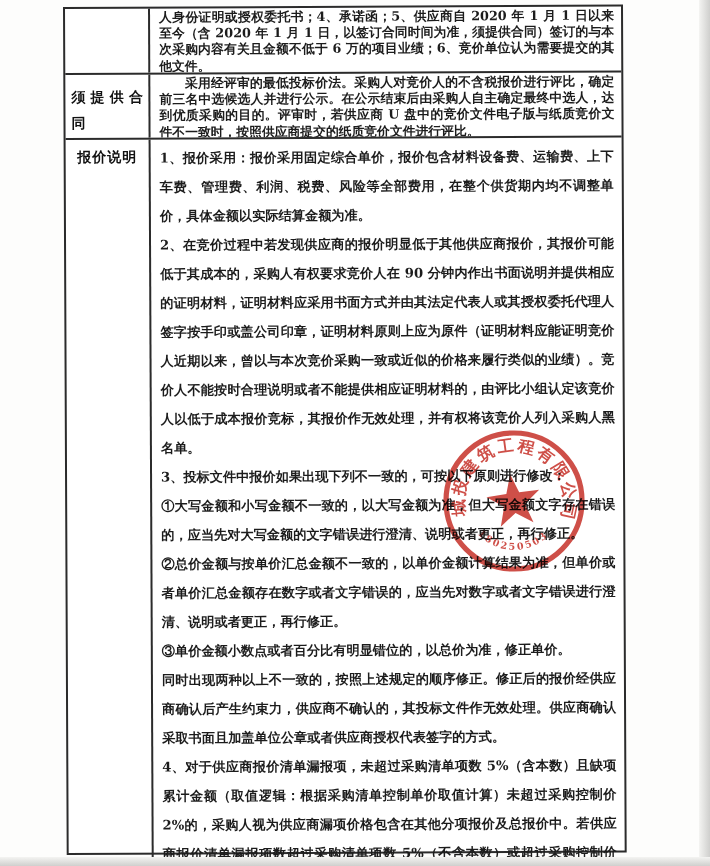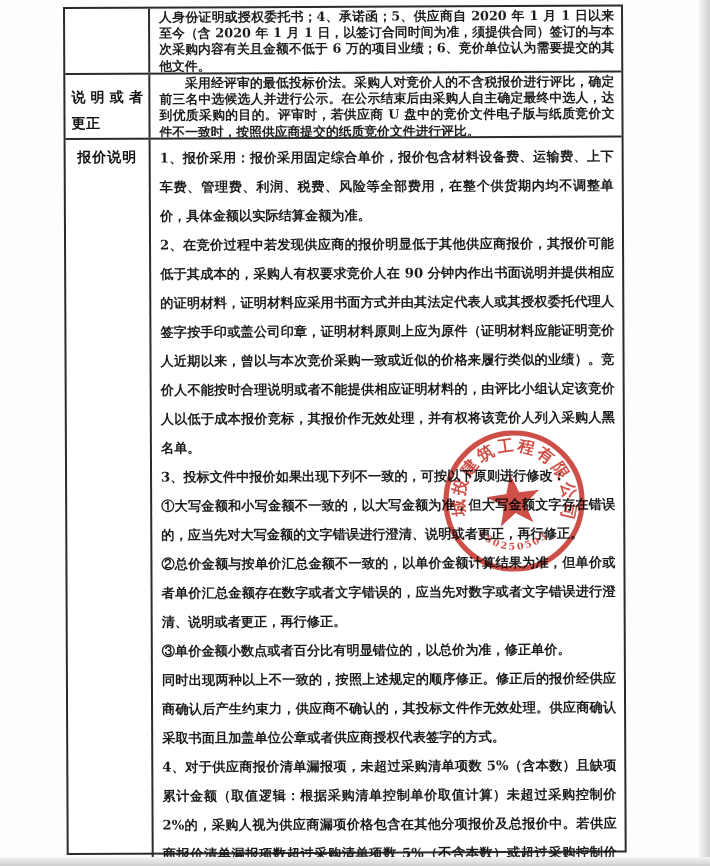--- a/index.html
+++ b/index.html
@@ -70,21 +70,21 @@
 
   <div class="trow row1">
     <div class="cell-head"></div>
     <div class="cell-body">
       <p>人身份证明或授权委托书；4、承诺函；5、供应商自 2020 年 1 月 1 日以来至今（含 2020 年 1 月 1 日，以签订合同时间为准，须提供合同）签订的与本次采购内容有关且金额不低于 6 万的项目业绩；6、竞价单位认为需要提交的其他文件。</p>
       <p class="indent strong">上述报价函组成附件均须胶装成册后密封盖章，不得散页和未密封递交。</p>
     </div>
   </div>
 
   <div class="trow row2">
-    <div class="cell-head">说明或者更正</div>
+    <div class="cell-head">须提供合同</div>
     <div class="cell-body">
       <p class="indent">采用经评审的最低投标价法。采购人对竞价人的不含税报价进行评比，确定前三名中选候选人并进行公示。在公示结束后由采购人自主确定最终中选人，达到优质采购的目的。评审时，若供应商 U 盘中的竞价文件电子版与纸质竞价文件不一致时，按照供应商提交的纸质竞价文件进行评比。</p>
     </div>
   </div>
 
   <div class="trow row3">
     <div class="cell-head">报价说明</div>
     <div class="cell-body">
       <p>1、报价采用：报价采用固定综合单价，报价包含材料设备费、运输费、上下车费、管理费、利润、税费、风险等全部费用，在整个供货期内均不调整单价，具体金额以实际结算金额为准。</p>
       <p>2、在竞价过程中若发现供应商的报价明显低于其他供应商报价，其报价可能低于其成本的，采购人有权要求竞价人在 90 分钟内作出书面说明并提供相应的证明材料，证明材料应采用书面方式并由其法定代表人或其授权委托代理人签字按手印或盖公司印章，证明材料原则上应为原件（证明材料应能证明竞价人近期以来，曾以与本次竞价采购一致或近似的价格来履行类似的业绩）。竞价人不能按时合理说明或者不能提供相应证明材料的，由评比小组认定该竞价人以低于成本报价竞标，其报价作无效处理，并有权将该竞价人列入采购人黑名单。</p>

